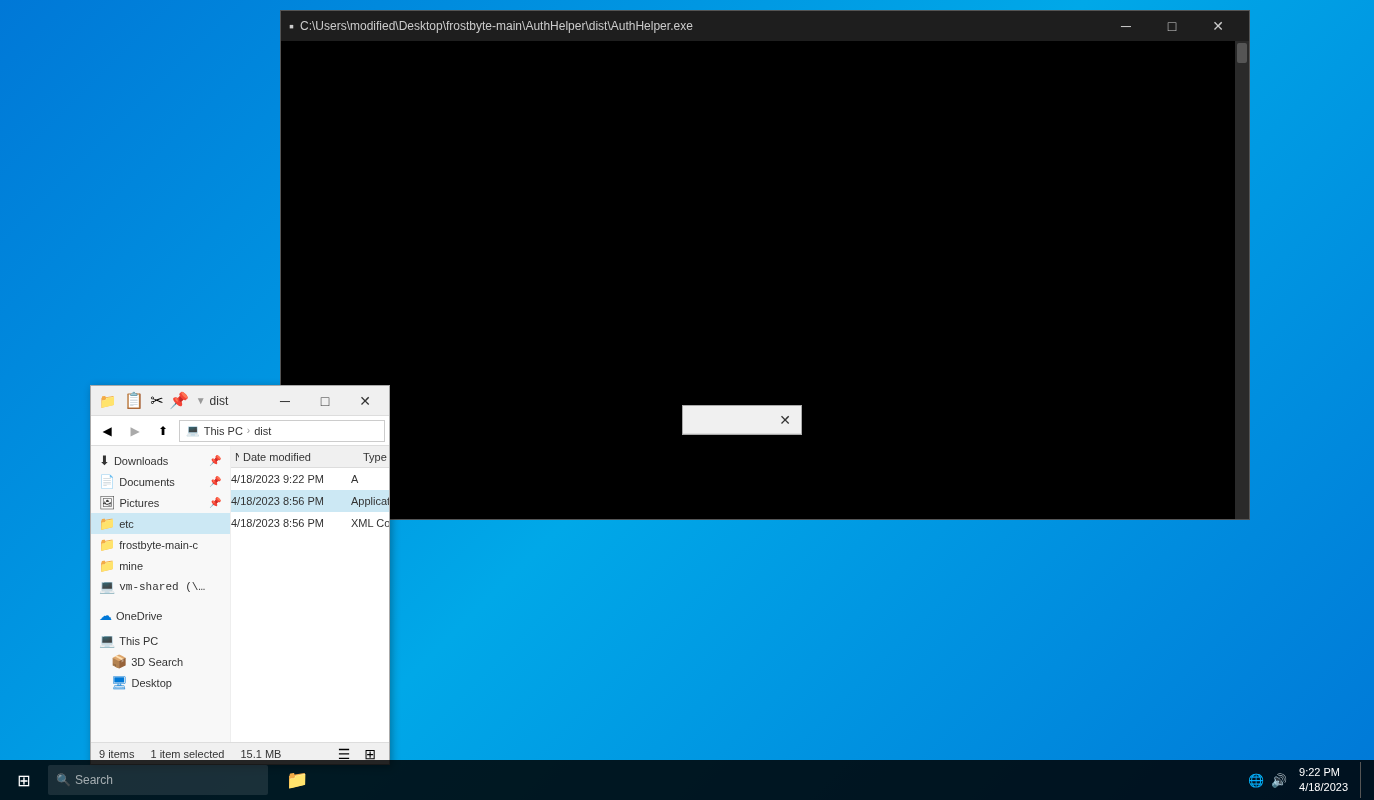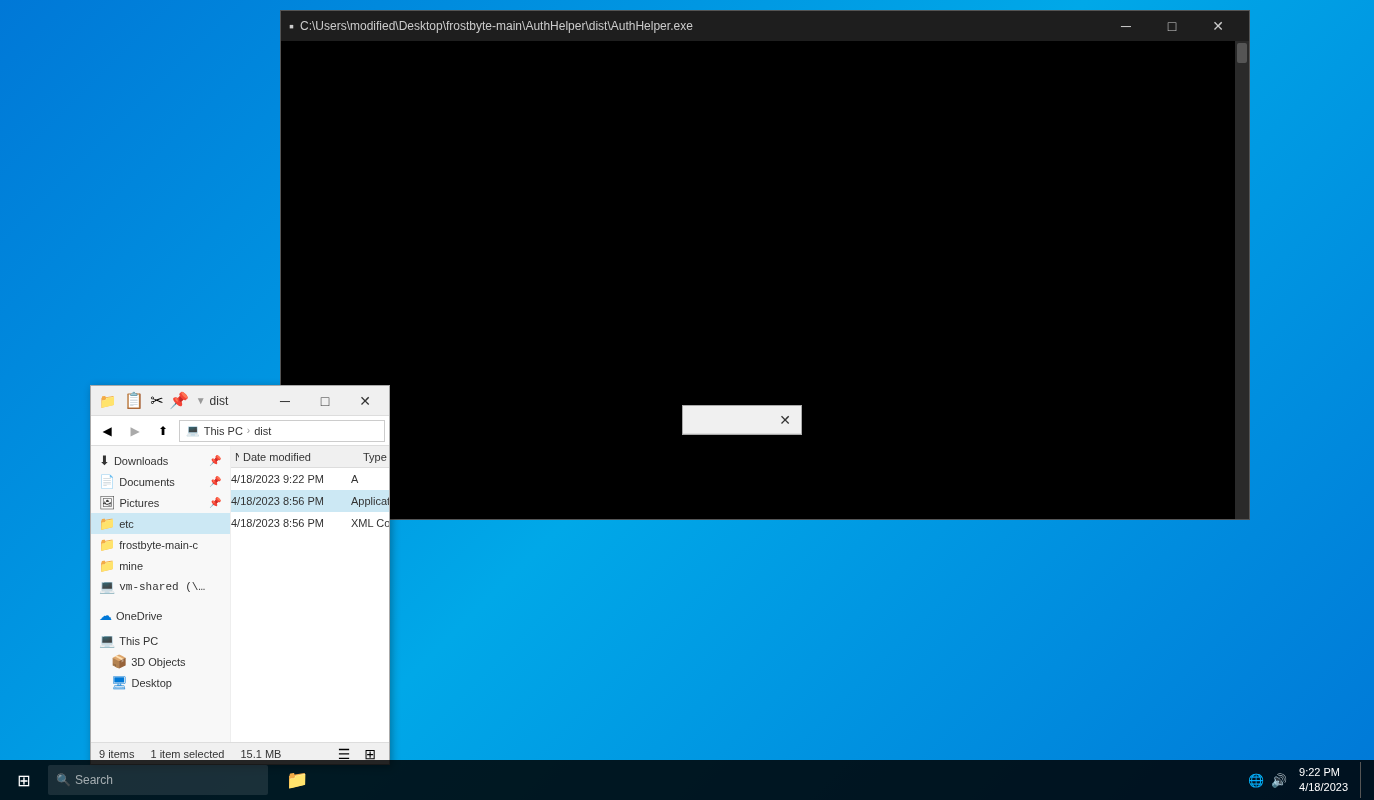--- a/index.html
+++ b/index.html
@@ -542,21 +542,21 @@
         <span class="sidebar-icon" style="color:#0078d7;">☁</span>
         <span>OneDrive</span>
       </div>
       <div style="height:4px;"></div>
       <div class="sidebar-item">
         <span class="sidebar-icon" style="color:#0078d7;">💻</span>
         <span>This PC</span>
       </div>
       <div class="sidebar-item" style="padding-left:20px;">
         <span class="sidebar-icon" style="color:#0078d7;">📦</span>
-        <span>3D Objects</span>
+        <span>3D Search</span>
       </div>
       <div class="sidebar-item" style="padding-left:20px;">
         <span class="sidebar-icon" style="color:#0078d7;">🖥</span>
         <span>Desktop</span>
       </div>
     </div>
 
     <div class="explorer-main">
       <div class="file-list-header">
         <div class="flist-col">Name</div>

